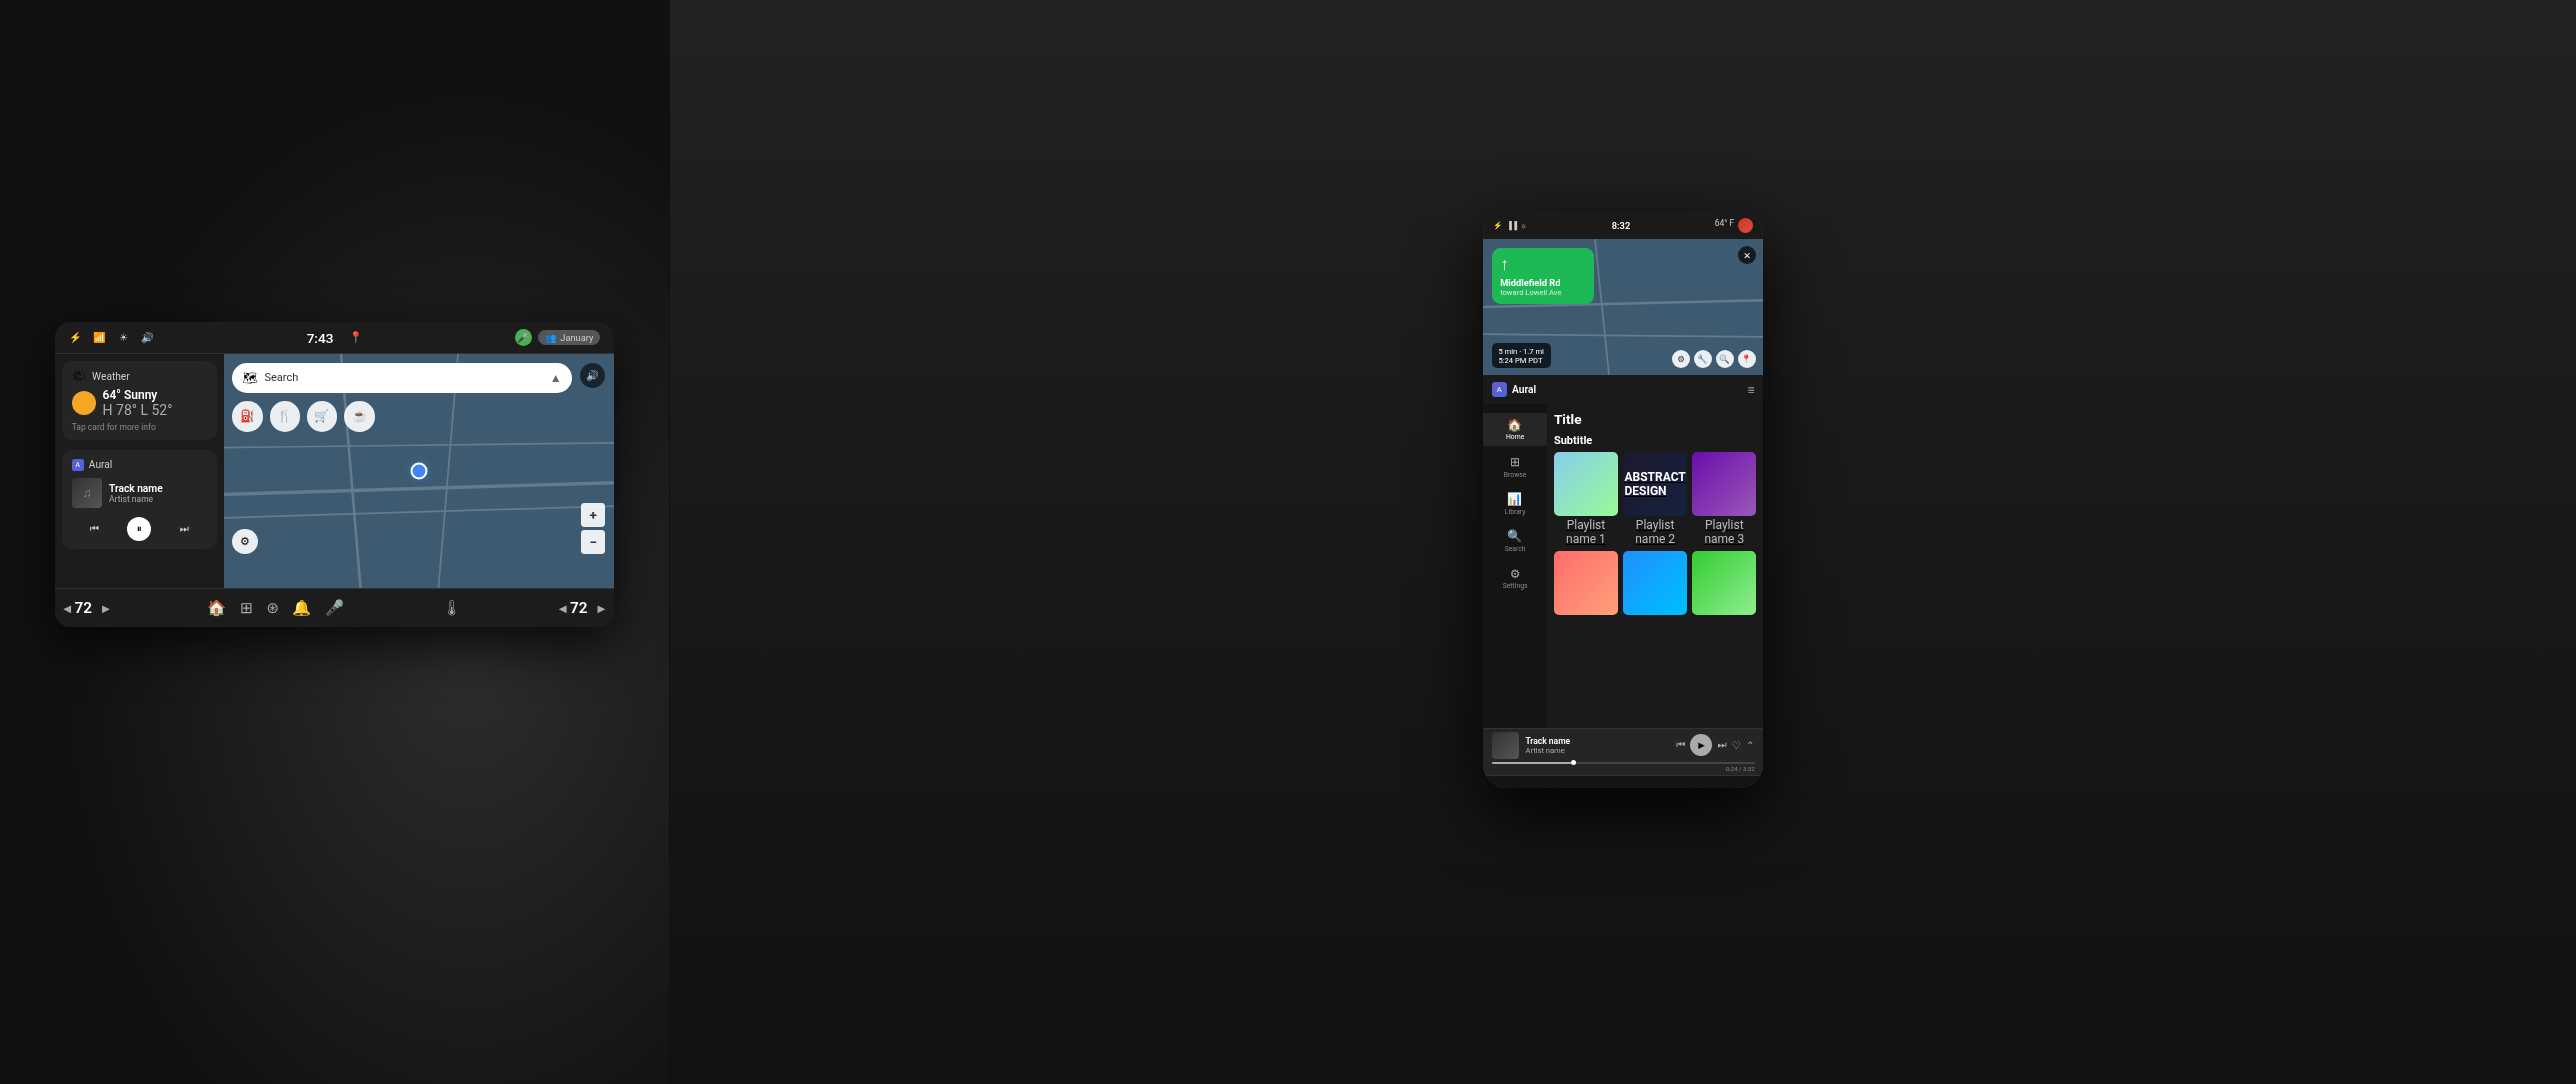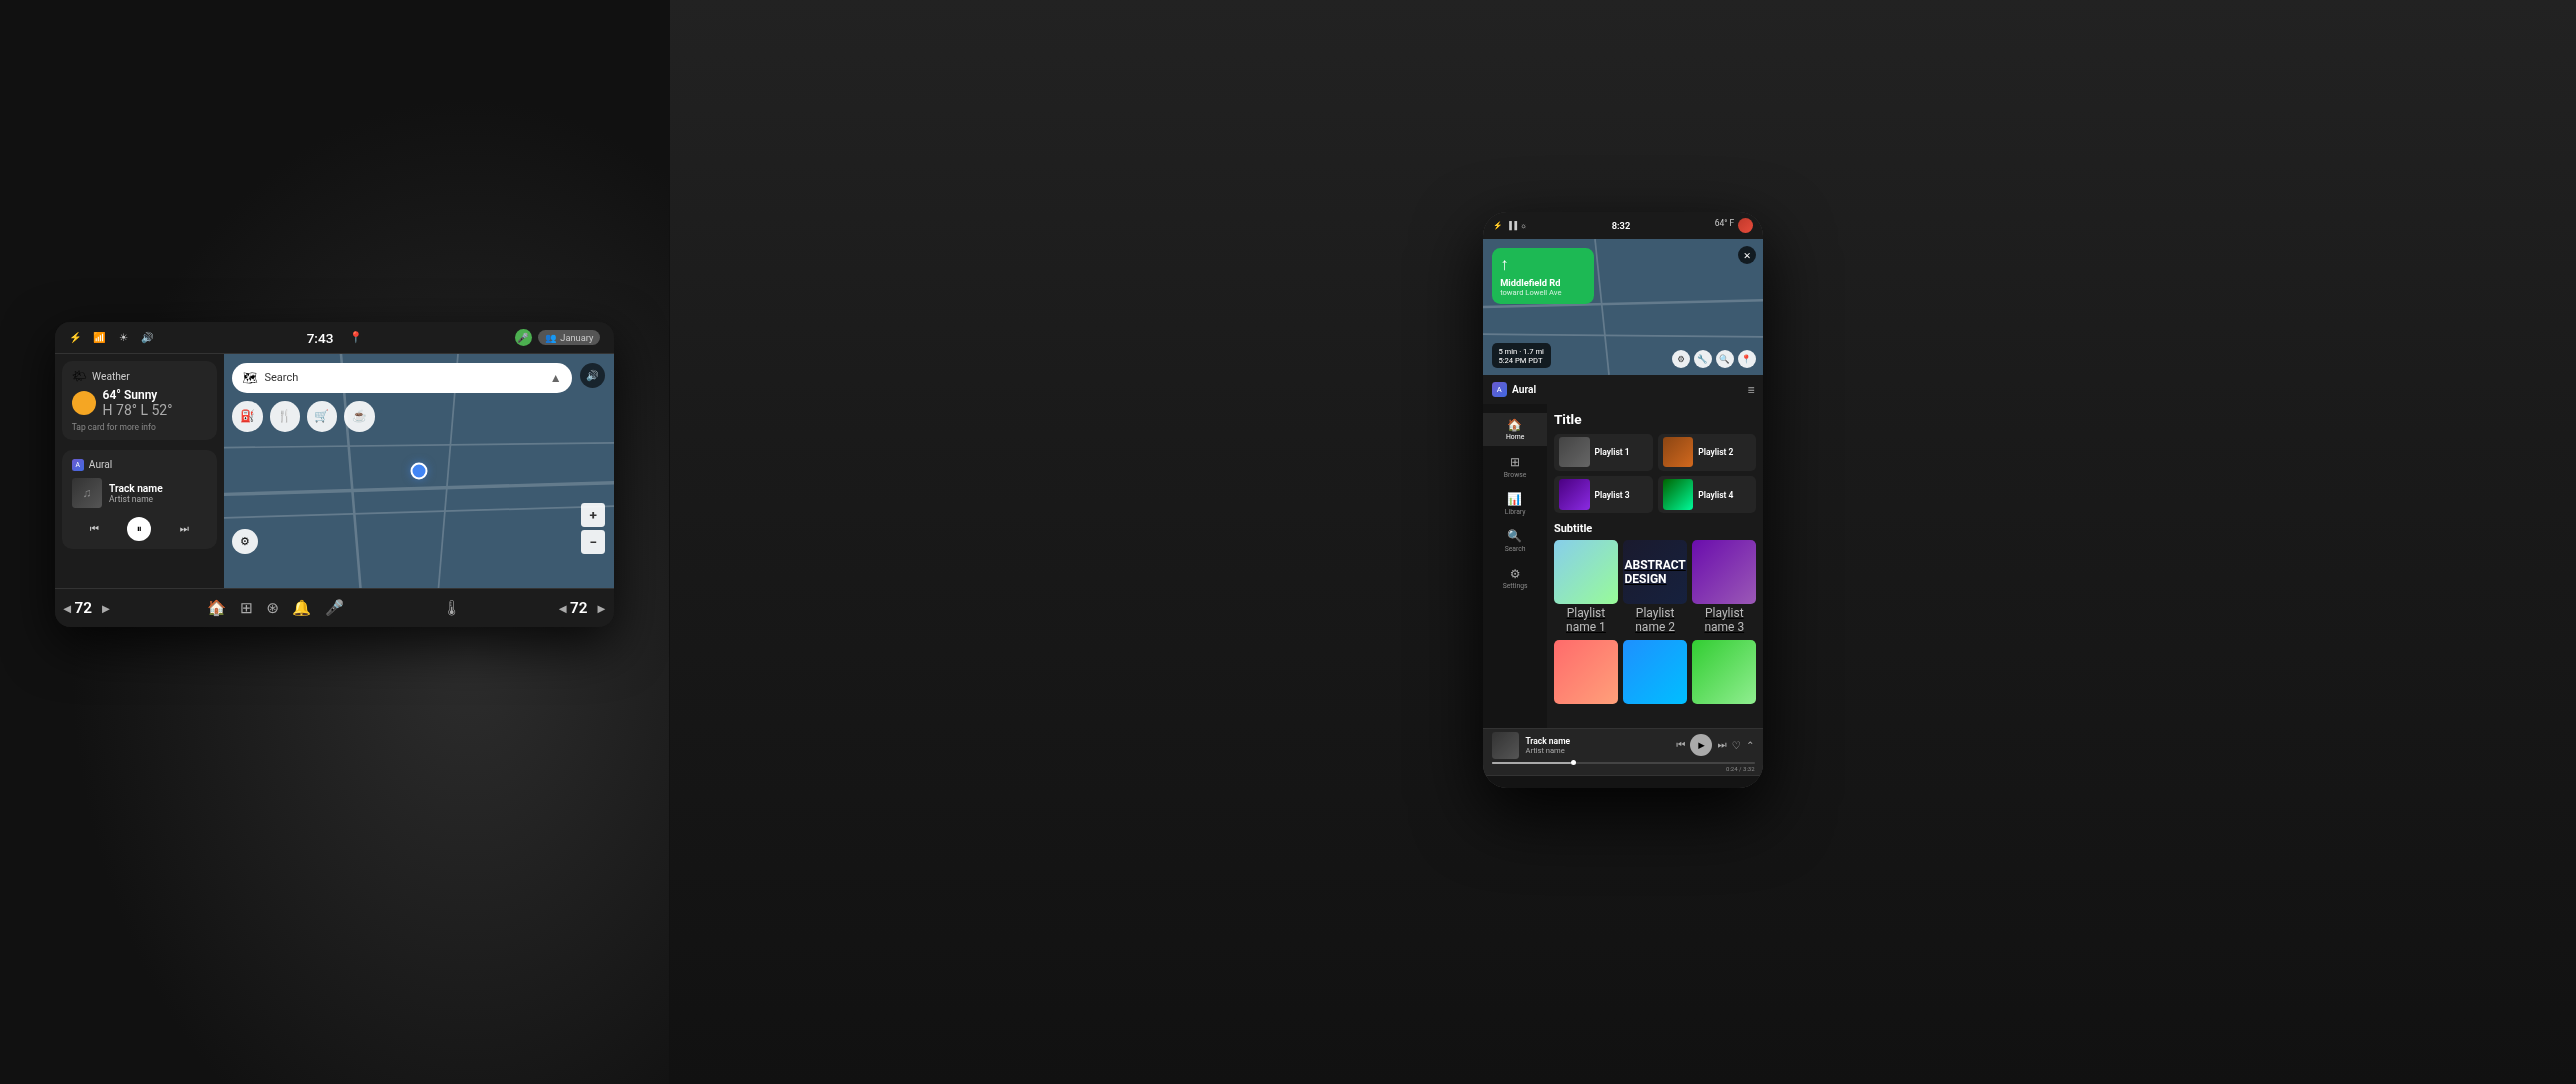--- a/index.html
+++ b/index.html
@@ -1167,38 +1167,20 @@
         </div>
         <div class="phone-nav-item">
           <span class="phone-nav-icon">⚙</span>
           <span class="phone-nav-label">Settings</span>
         </div>
       </div>
 
       <div class="phone-main-content">
         <div class="phone-content-title">Title</div>
 
-        <div class="playlist-grid">
-          <div class="playlist-item">
-            <div class="playlist-thumb playlist-thumb-1"></div>
-            <span class="playlist-label">Playlist 1</span>
-          </div>
-          <div class="playlist-item">
-            <div class="playlist-thumb playlist-thumb-2"></div>
-            <span class="playlist-label">Playlist 2</span>
-          </div>
-          <div class="playlist-item">
-            <div class="playlist-thumb playlist-thumb-3"></div>
-            <span class="playlist-label">Playlist 3</span>
-          </div>
-          <div class="playlist-item">
-            <div class="playlist-thumb playlist-thumb-4"></div>
-            <span class="playlist-label">Playlist 4</span>
-          </div>
-        </div>
 
         <div class="section-title">Subtitle</div>
 
         <div class="phone-music-grid">
           <div class="music-grid-item">
             <div class="music-grid-thumb music-grid-thumb-1"></div>
             <div class="music-grid-label">Playlist name 1</div>
           </div>
           <div class="music-grid-item">
             <div class="music-grid-thumb music-grid-thumb-2">ABSTRACT<br>DESIGN</div>

